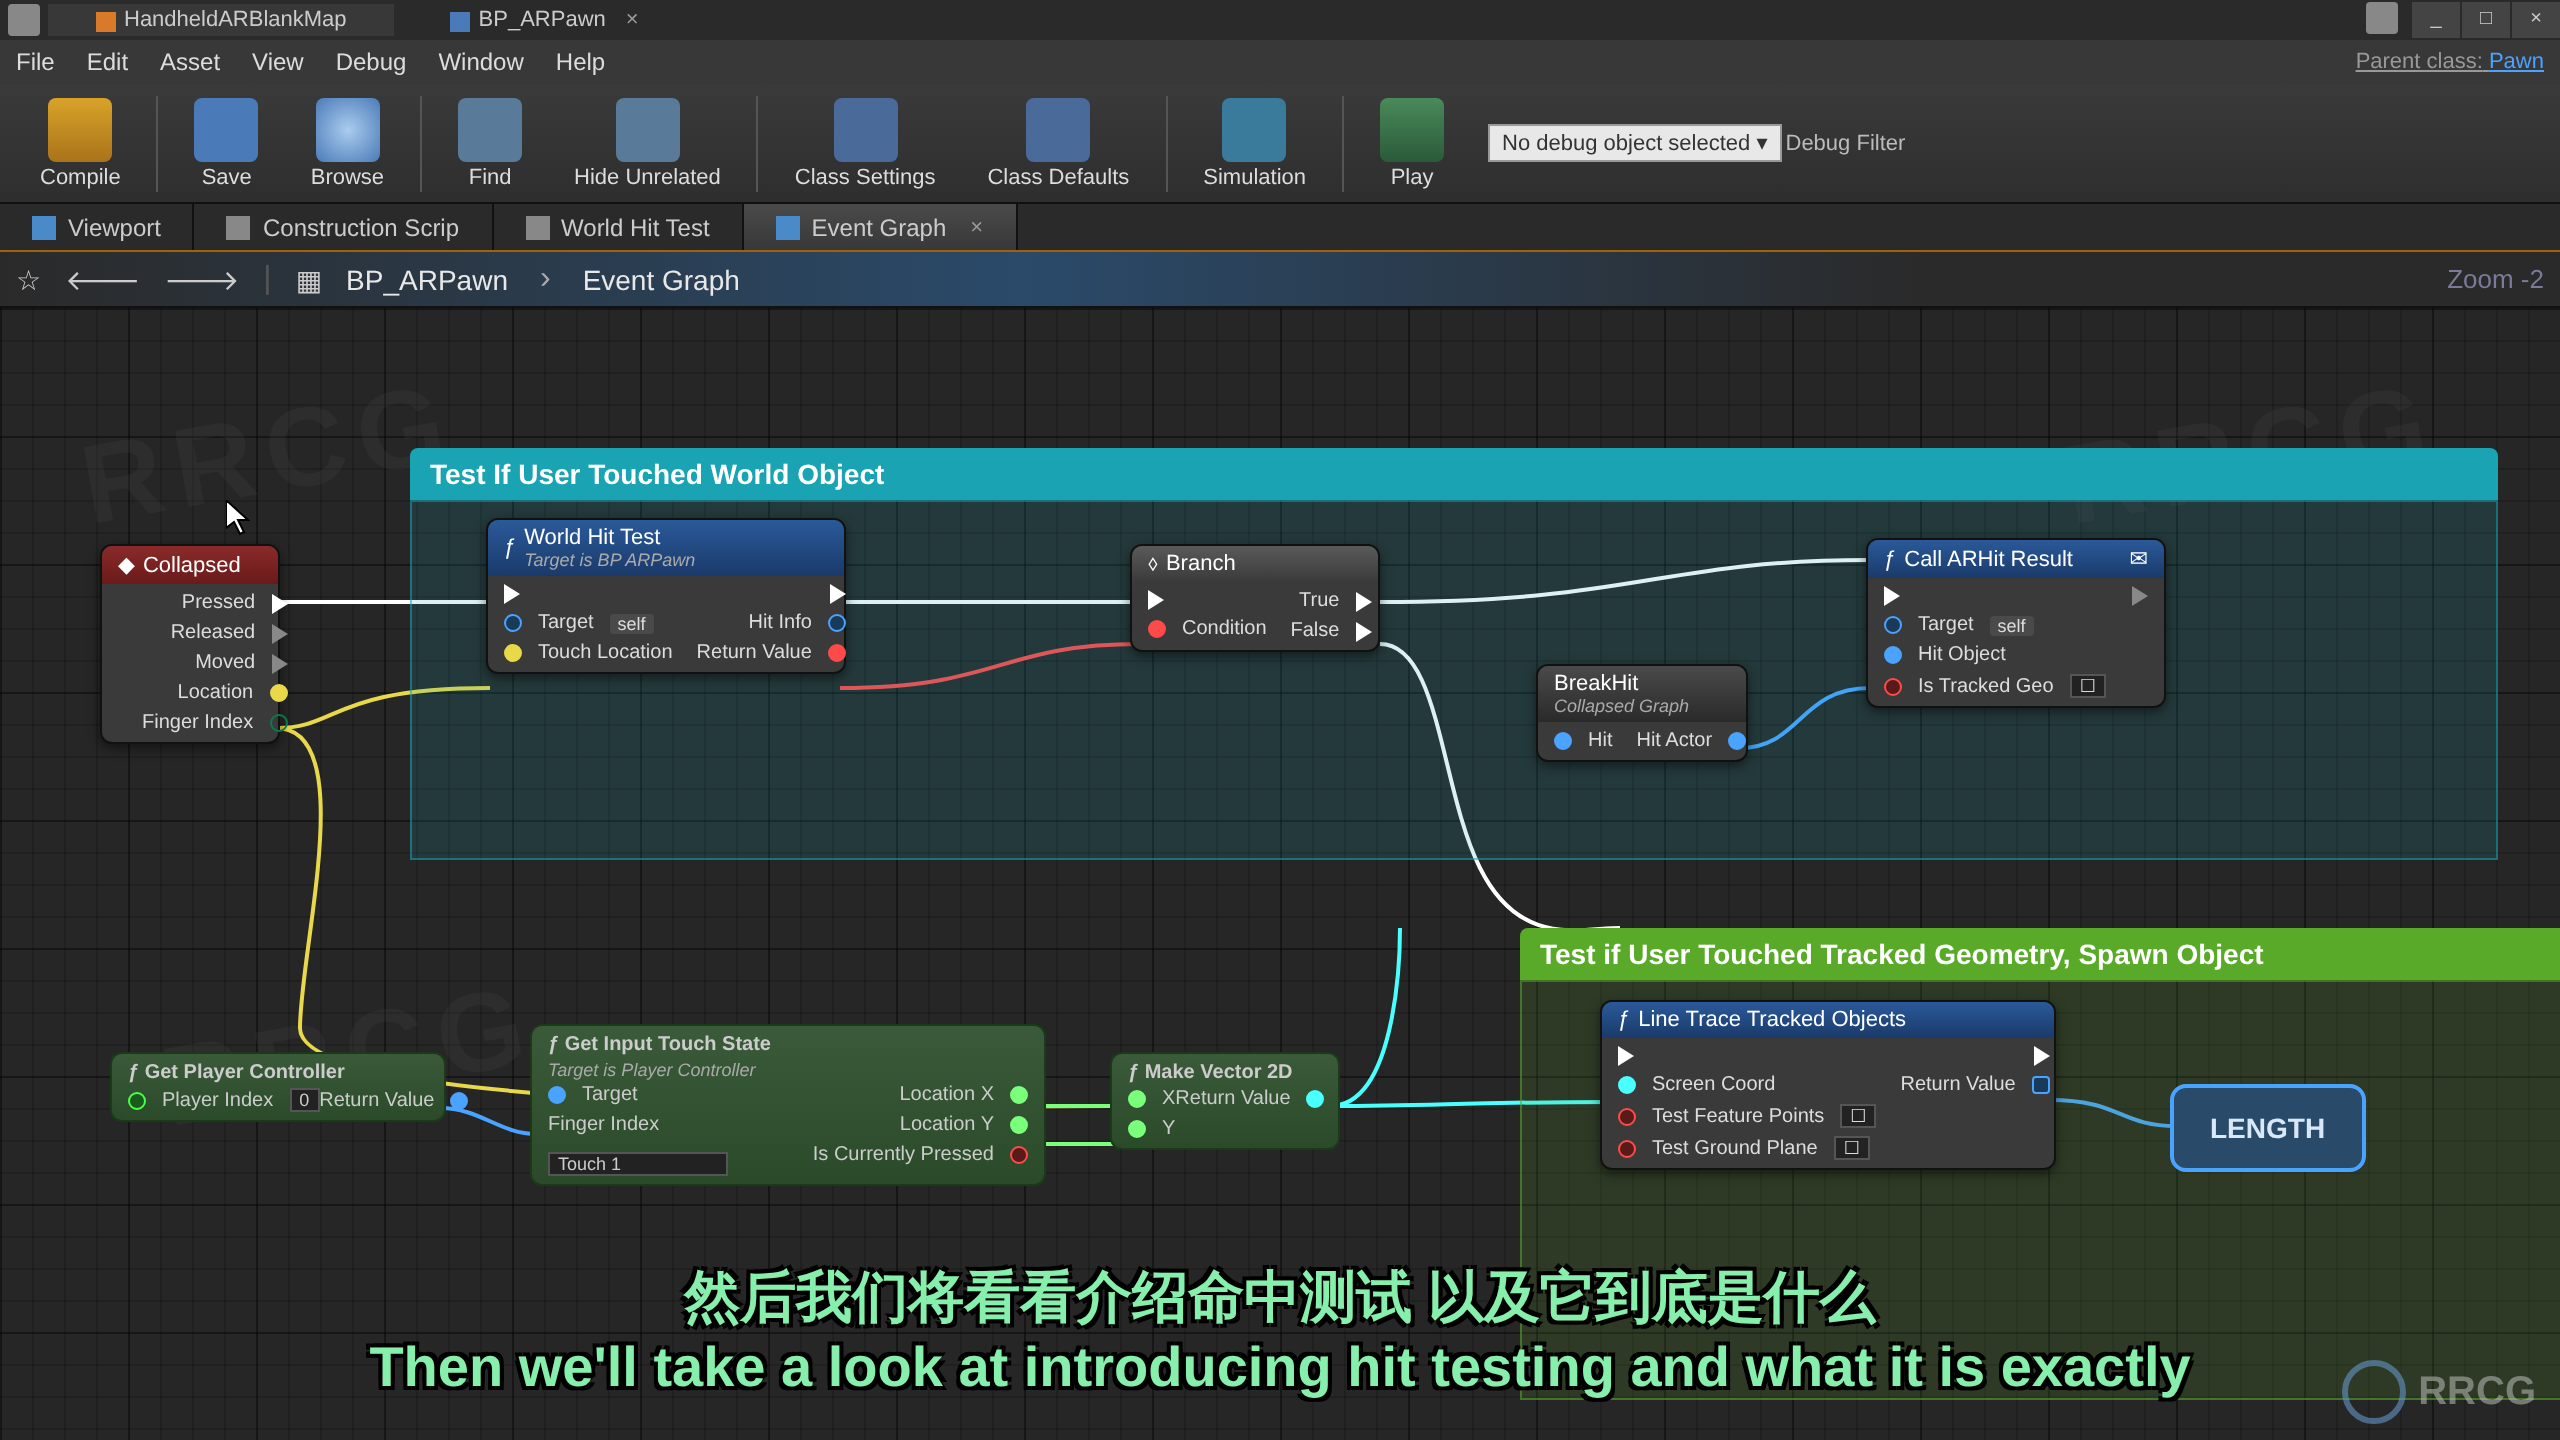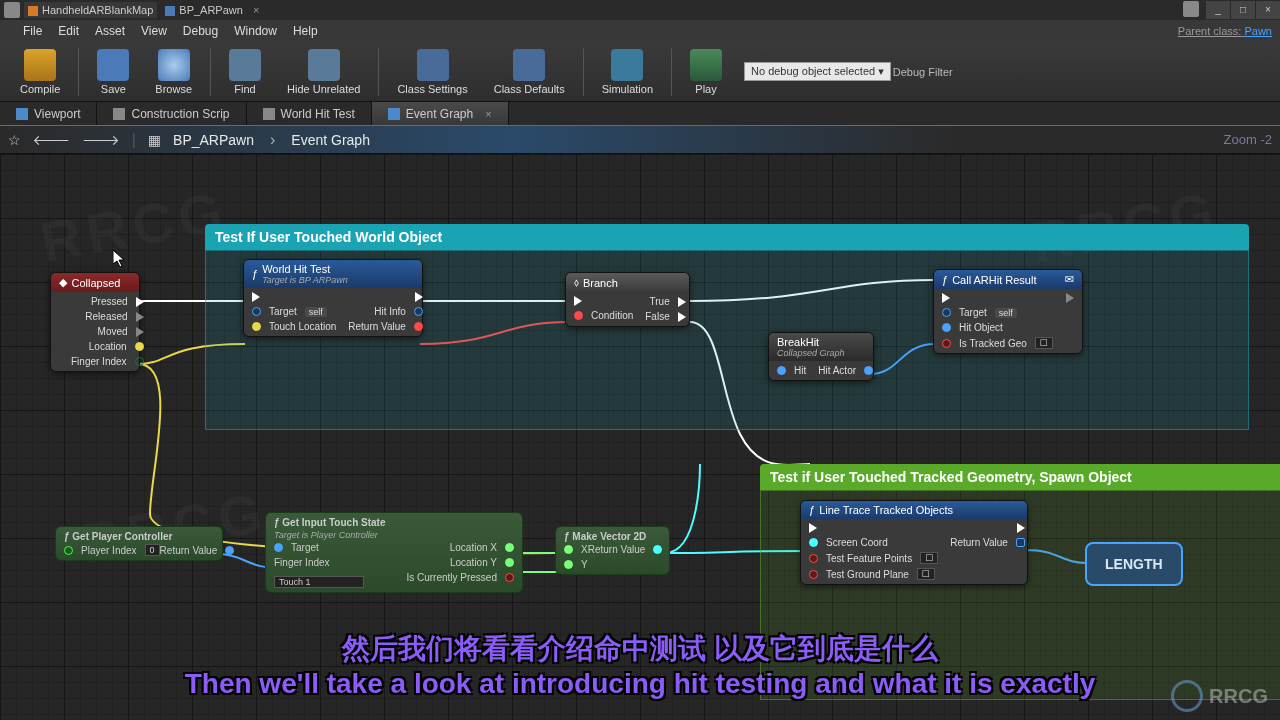--- a/index.html
+++ b/index.html
@@ -2,30 +2,30 @@
 <html><head>
 <meta charset="utf-8">
 <style>
 * { margin: 0; padding: 0; box-sizing: border-box; font-family: "Segoe UI", Arial, sans-serif; }
 body { background: #1a1a1a; width: 1280px; height: 720px; overflow: hidden; position: relative; color: #ccc; }
 
 
 .titlebar { height: 20px; background: #2a2a2a; display: flex; align-items: center; justify-content: space-between; }
 .titlebar-left { display: flex; align-items: center; gap: 4px; padding-left: 4px; }
 .ue-logo { width: 16px; height: 16px; background: #888; border-radius: 2px; }
-.tab-file { background: #383838; padding: 2px 4px; font-size: 11px; color: #ccc; display: flex; align-items: flex-end; gap: 4px; }
+.tab-file { background: #383838; padding: 2px 24px; font-size: 11px; color: #ccc; display: flex; align-items: flex-end; gap: 4px; }
 .tab-file.active { background: #2a2a2a; }
 .file-icon { width: 10px; height: 10px; background: #d97a2a; }
 .file-icon.bp { background: #4a7ab8; }
 .win-controls { display: flex; }
 .win-btn { width: 24px; height: 18px; background: #444; margin-left: 1px; text-align: center; font-size: 10px; line-height: 18px; color: #ccc; }
 
 
 .menubar { height: 22px; background: #383838; display: flex; align-items: center; justify-content: space-between; padding: 0 8px; }
-.menu-items { display: flex; gap: 16px; margin-left: 15px; }
+.menu-items { display: flex; gap: 16px; }
 .menu-item { font-size: 12px; color: #ddd; cursor: pointer; }
 .parent-class { font-size: 11px; color: #999; text-decoration: underline; }
 .parent-class a { color: #4aa3ff; text-decoration: underline; }
 
 
 .toolbar { height: 60px; background: linear-gradient(#3a3a3a, #2e2e2e); display: flex; align-items: center; padding: 4px 8px; gap: 2px; border-bottom: 1px solid #111; }
 .tool-btn { display: flex; flex-direction: column; align-items: center; padding: 4px 12px; font-size: 11px; color: #ddd; cursor: pointer; }
 .tool-icon { width: 32px; height: 32px; margin-bottom: 2px; border-radius: 4px; }
 .tool-sep { width: 1px; height: 48px; background: #555; margin: 0 4px; }
 .debug-filter { display: flex; flex-direction: row; align-items: center; gap: 2px; margin-left: 8px; }
@@ -89,21 +89,21 @@
 .pure-node { position: absolute; background: linear-gradient(#3a5a3a, #2a4a2a); border: 1px solid #1a3a1a; border-radius: 6px; padding: 4px 8px; font-size: 10px; display: flex; justify-content: space-between; gap: 10px; }
 
 
 .macro-node { position: absolute; background: #2a4a6a; border: 2px solid #4aa3ff; border-radius: 8px; padding: 12px 18px; font-size: 14px; font-weight: bold; color: #d8e8f8; text-align: center; }
 
 
 .wires { position: absolute; top: 0; left: 0; width: 100%; height: 100%; pointer-events: none; }
 
 
 .subtitles { position: absolute; bottom: 20px; left: 0; width: 100%; text-align: center; pointer-events: none; }
-.sub-line { font-size: 28px; font-weight: bold; color: #8b5cf6; text-shadow: 2px 2px 0 #000, -2px -2px 0 #000, 2px -2px 0 #000, -2px 2px 0 #000; }
+.sub-line { font-size: 28px; font-weight: bold; color: #86efac; text-shadow: 2px 2px 0 #000, -2px -2px 0 #000, 2px -2px 0 #000, -2px 2px 0 #000; }
 
 
 .watermark { position: absolute; bottom: 8px; right: 12px; font-size: 20px; font-weight: bold; color: rgba(200,200,200,0.5); display: flex; align-items: center; gap: 6px; }
 .wm-logo { width: 32px; height: 32px; border: 3px solid rgba(100,150,200,0.6); border-radius: 50%; }
 .bg-wm { position: absolute; font-size: 56px; font-weight: bold; color: rgba(80,80,80,0.18); transform: rotate(-10deg); pointer-events: none; letter-spacing: 6px; }
 
 
 .cursor { position: absolute; width: 12px; height: 18px; pointer-events: none; }
 </style>
 </head>

